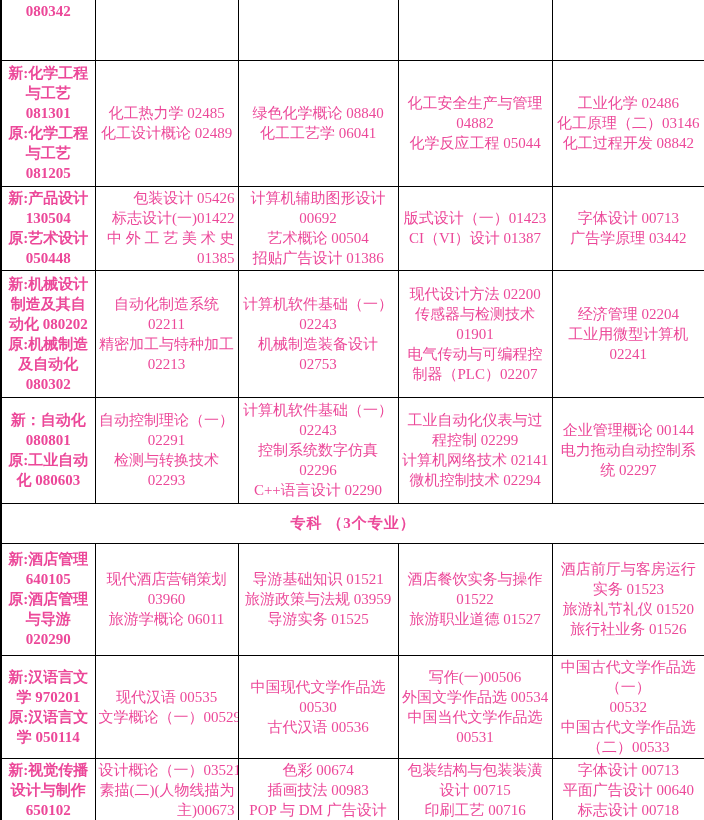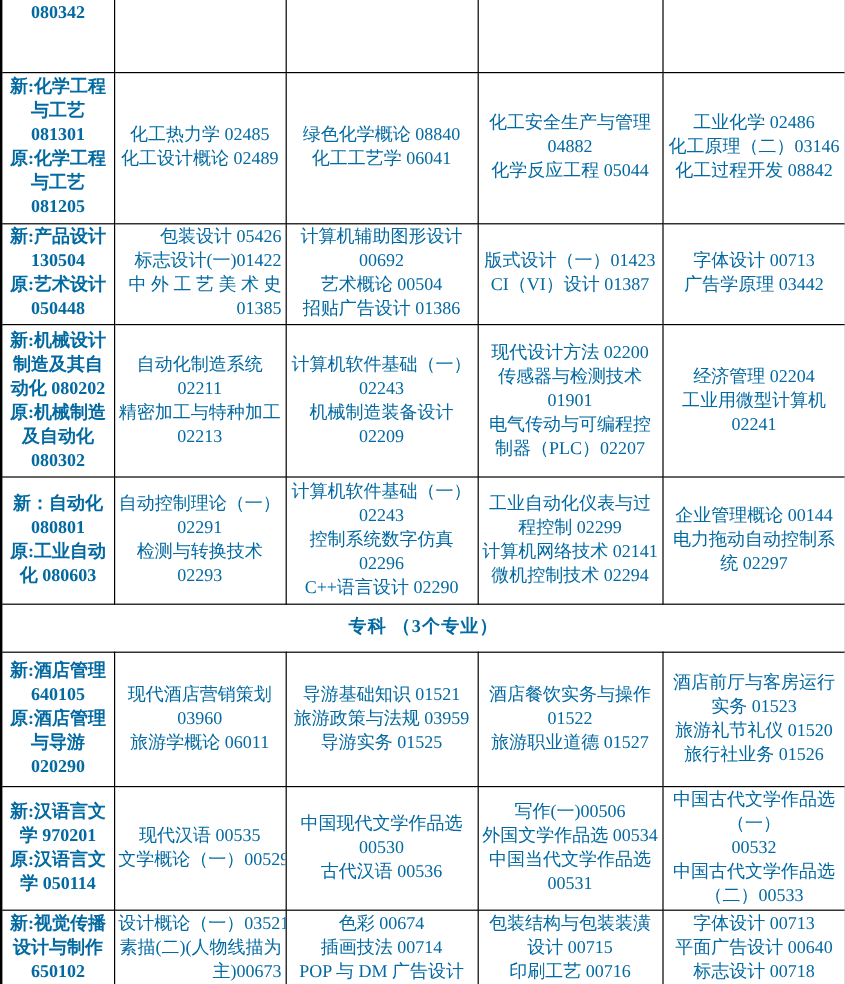--- a/index.html
+++ b/index.html
@@ -24,21 +24,21 @@
     border: 2px solid #000;
     border-top: none;
   }
   table.exam td {
     border: 1px solid #000;
     padding: 1px 3px;
     text-align: center;
     vertical-align: middle;
     font-size: 15px;
     line-height: 20px;
-    color: #0369a1;
+    color: #ec4899;
     overflow: hidden;
     word-break: break-all;
   }
   table.exam tr:first-child td { border-top: none; }
   td.major { font-weight: bold; }
   td.section {
     font-weight: bold;
     font-size: 16px;
     letter-spacing: 1px;
   }
@@ -134,21 +134,21 @@
           <td>
             <div class="line">自动化制造系统</div>
             <div class="line">02211</div>
             <div class="line">精密加工与特种加工</div>
             <div class="line">02213</div>
           </td>
           <td>
             <div class="line">计算机软件基础（一）</div>
             <div class="line">02243</div>
             <div class="line">机械制造装备设计</div>
-            <div class="line">02209</div>
+            <div class="line">02753</div>
           </td>
           <td>
             <div class="line">现代设计方法 02200</div>
             <div class="line">传感器与检测技术</div>
             <div class="line">01901</div>
             <div class="line">电气传动与可编程控</div>
             <div class="line">制器（PLC）02207</div>
           </td>
           <td>
             <div class="line">经济管理 02204</div>
@@ -257,21 +257,21 @@
             <div class="line">设计与制作</div>
             <div class="line">650102</div>
           </td>
           <td style="text-align: right; margin-top: 12px;">
             <div class="line">设计概论（一）03521</div>
             <div class="line">素描(二)(人物线描为</div>
             <div class="line">主)00673</div>
           </td>
           <td>
             <div class="line">色彩 00674</div>
-            <div class="line">插画技法 00714</div>
+            <div class="line">插画技法 00983</div>
             <div class="line">POP 与 DM 广告设计</div>
           </td>
           <td>
             <div class="line">包装结构与包装装潢</div>
             <div class="line">设计 00715</div>
             <div class="line">印刷工艺 00716</div>
           </td>
           <td>
             <div class="line">字体设计 00713</div>
             <div class="line">平面广告设计 00640</div>

